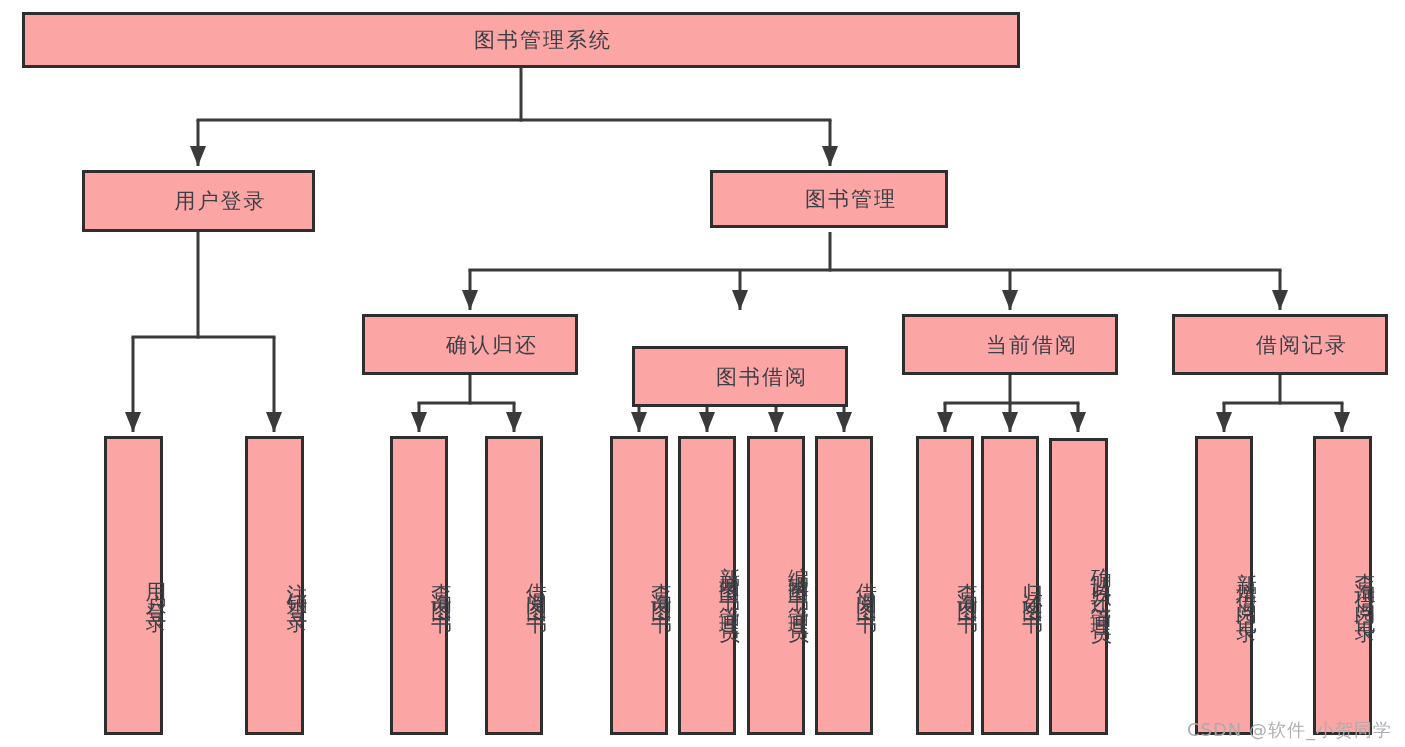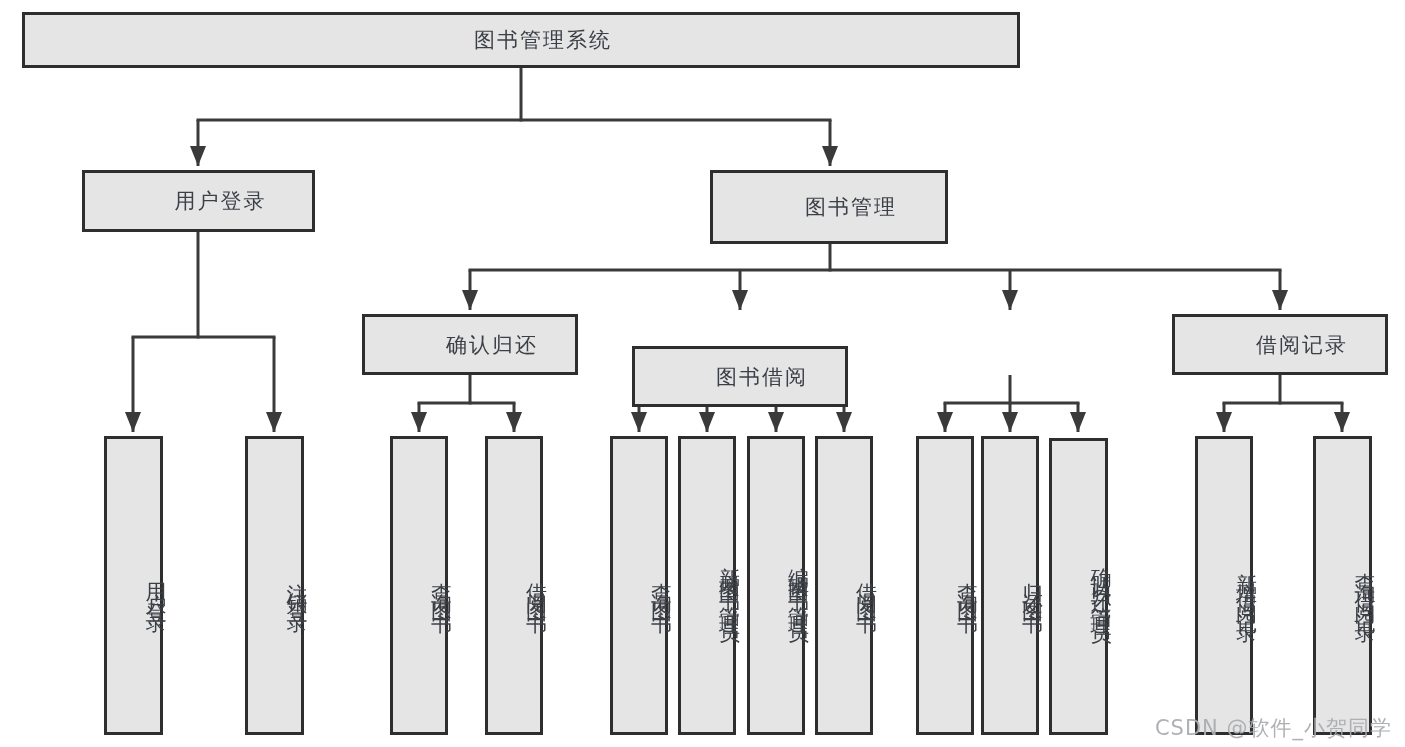--- a/index.html
+++ b/index.html
@@ -14,21 +14,21 @@
   }
   svg.connectors {
     position: absolute;
     left: 0; top: 0;
     width: 1405px; height: 747px;
     pointer-events: none;
   }
   .node {
     position: absolute;
     box-sizing: border-box;
-    background: #e5e5e5;
+    background: #fca5a5;
     border: 3px solid #2e2e2e;
     display: flex;
     align-items: center;
     justify-content: center;
     font-size: 21px;
     letter-spacing: 2px;
     color: #3b3f46;
     padding-left: 44px;
   }
   .vnode span {
@@ -36,21 +36,21 @@
     text-orientation: mixed;
     letter-spacing: 10px;
     line-height: 1;
     white-space: nowrap;
   }
   .vnode.dense span { letter-spacing: 8px; }
   .watermark {
     position: absolute;
     right: 13px;
     bottom: 5px;
-    font-size: 21px;
+    font-size: 18px;
     letter-spacing: 1px;
     color: rgba(170, 172, 175, 0.95);
     z-index: 5;
   }
 </style>
 </head>
 <body>
 
 <div class="canvas">
 
@@ -103,29 +103,32 @@
     </g>
   </svg>
 
   <div class="node" style="left:22px; top:12px; width:998px; height:56px;">
     <span>图书管理系统</span>
   </div>
 
   <div class="node" style="left:82px; top:170px; width:233px; height:62px;">
     <span>用户登录</span>
   </div>
-  <div class="node" style="left:710px; top:170px; width:238px; height:74px;">
+  <div class="node" style="left:710px; top:170px; width:238px; height:58px;">
     <span>图书管理</span>
   </div>
 
   <div class="node" style="left:362px; top:314px; width:216px; height:61px;">
     <span>确认归还</span>
   </div>
   <div class="node" style="left:632px; top:314px; width:216px; height:61px;margin-top:32px;">
     <span>图书借阅</span>
+  </div>
+  <div class="node" style="left:902px; top:314px; width:216px; height:61px;">
+    <span>当前借阅</span>
   </div>
   <div class="node" style="left:1172px; top:314px; width:216px; height:61px;">
     <span>借阅记录</span>
   </div>
 
   <div class="node vnode" style="left:104px; top:436px; width:59px; height:299px;">
     <span>用户登录</span>
   </div>
   <div class="node vnode" style="left:245px; top:436px; width:59px; height:299px;">
     <span>注销登录</span>

